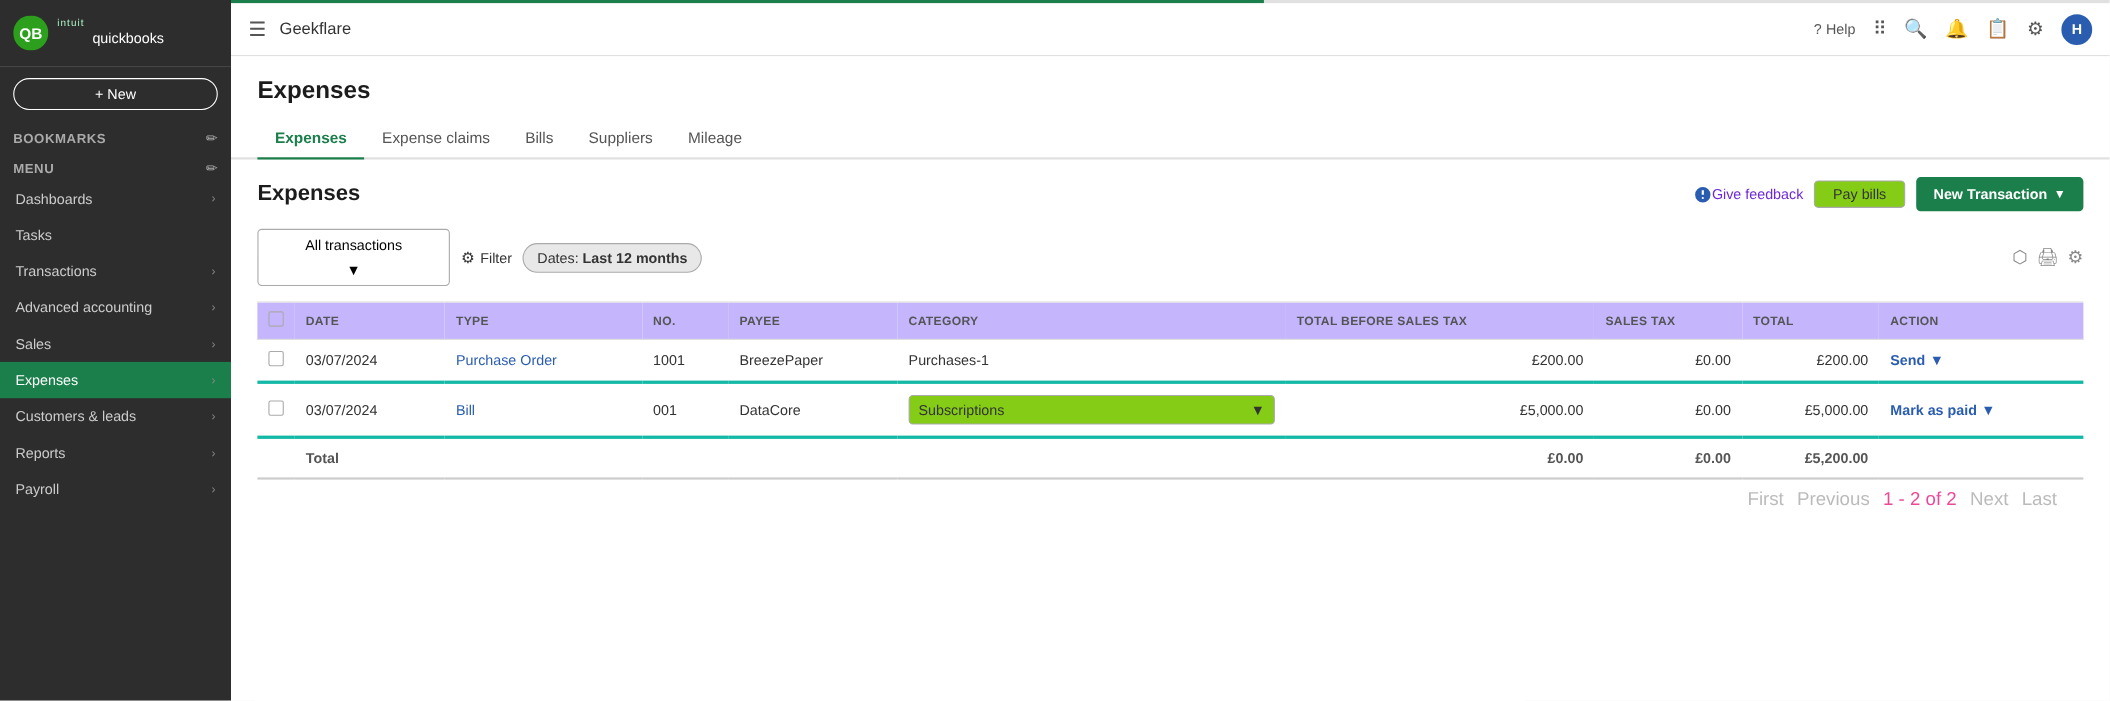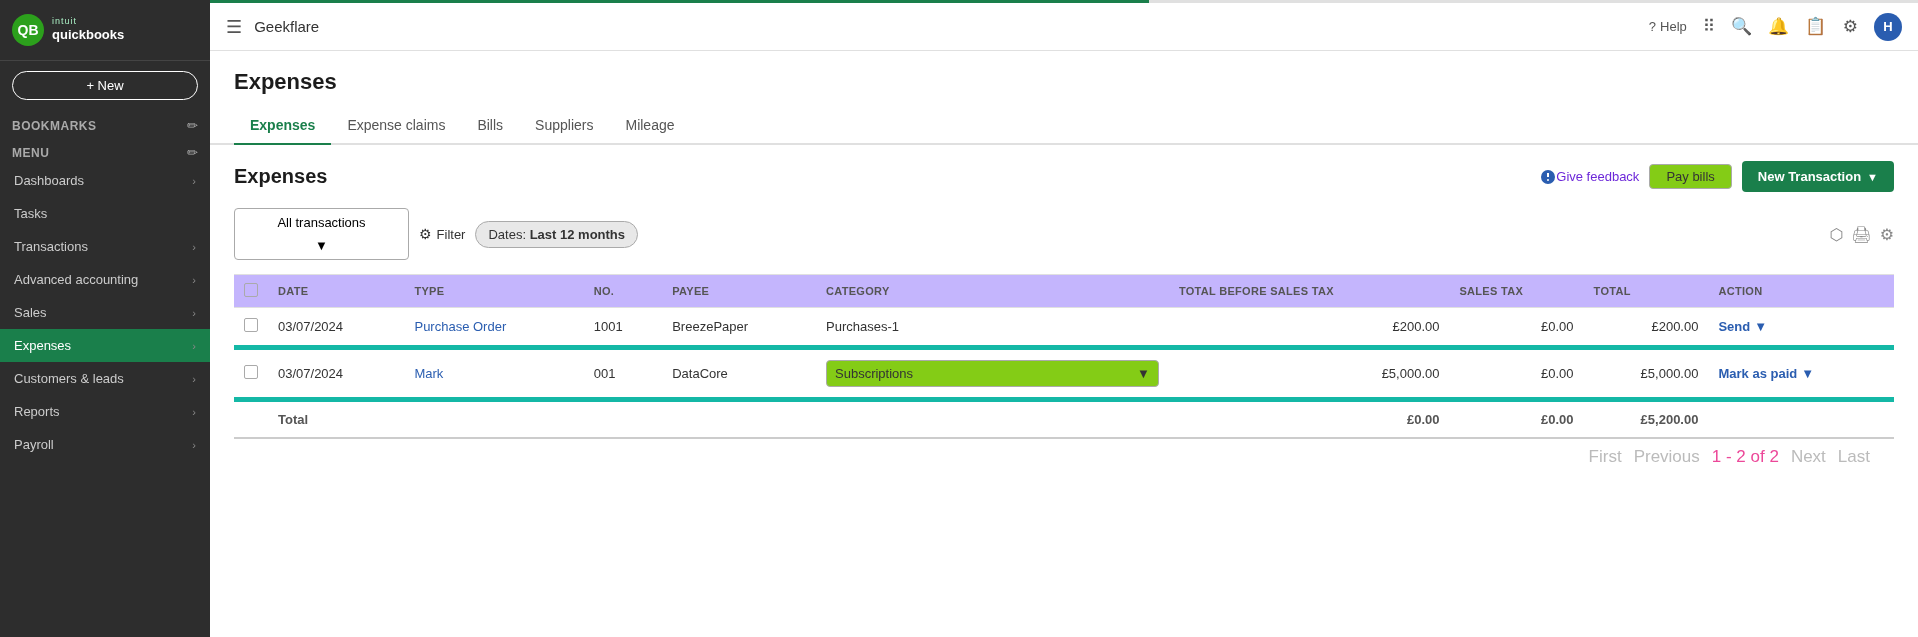--- a/index.html
+++ b/index.html
@@ -56,21 +56,21 @@
     .filter-btn { display: flex; align-items: center; gap: 5px; border: none; background: none; font-size: 13px; color: #333; cursor: pointer; }
     .filter-icon { font-size: 14px; }
     .date-chip { background: #e8e8e8; border: 1.5px solid #aaa; border-radius: 16px; padding: 5px 12px; font-size: 13px; color: #333; cursor: pointer; }
     .date-chip-bold { font-weight: 700; }
     .table-icons { margin-left: auto; display: flex; gap: 8px; color: #888; font-size: 16px; }
     .table-icon { cursor: pointer; }
 
     
     .expenses-table { width: 100%; border-collapse: collapse; font-size: 13px; }
     .expenses-table th { text-align: left; padding: 8px 10px; background: #c4b5fd; color: #555; font-size: 11px; font-weight: 700; text-transform: uppercase; letter-spacing: 0.3px; border-top: 1px solid #e0e0e0; border-bottom: 1px solid #e0e0e0; }
-    .expenses-table td { padding: 10px 10px; border-bottom: 5px solid #14b8a6; color: #333; vertical-align: middle; }
+    .expenses-table td { padding: 10px 10px; border-bottom: 3px solid #14b8a6; color: #333; vertical-align: middle; }
     .th-check, .td-check { width: 32px; text-align: center; }
     .th-num-right, .td-num-right { text-align: right; }
     .action-send { color: #2a5db0; font-weight: 600; cursor: pointer; display: flex; align-items: center; gap: 4px; }
     .action-mark { color: #2a5db0; font-weight: 600; cursor: pointer; display: flex; align-items: center; gap: 4px; white-space: nowrap; }
     .category-select { border: 1.5px solid #aaa; background: #84cc16; padding: 5px 8px; border-radius: 4px; font-size: 13px; display: flex; align-items: center; justify-content: space-between; gap: 6px; min-width: 200px; cursor: pointer; }
     .total-row td { font-weight: 600; color: #555; border-top: 1px solid #ccc; border-bottom: 2px solid #ccc; }
     .pagination { display: flex; justify-content: flex-end; align-items: center; gap: 12px; padding: 8px 24px 4px; font-size: 17px; color: #555; }
     .page-btn { cursor: pointer; color: #555; }
     .page-btn.disabled { color: #bbb; cursor: default; }
     .page-info { font-weight: 400; color: #ec4899; }
@@ -86,21 +86,21 @@
 <body>
 
 <div class="sidebar">
   <div class="sidebar-logo">
     <svg class="sidebar-logo-icon" viewBox="0 0 32 32" xmlns="http://www.w3.org/2000/svg">
       <circle cx="16" cy="16" r="16" fill="#2ca01c"></circle>
       <text x="16" y="21" text-anchor="middle" font-size="14" fill="white" font-weight="bold" font-family="sans-serif">QB</text>
     </svg>
     <div style="font-size:11px;color:#fff;line-height:1.3;">
       <div style="font-size:9px;color:#aaf0c4;letter-spacing:1px;">intuit</div>
-      <div style="font-weight:700;font-size:13px;">quickbooks</div>
+      <div style="font-weight:400;font-size:13px;margin-left:32px;">quickbooks</div>
     </div>
   </div>
 
   <button class="sidebar-new-btn">+ New</button>
 
   <div class="sidebar-section">
     <span class="sidebar-section-label">BOOKMARKS</span>
     <span class="sidebar-edit-icon">✏</span>
   </div>
 
@@ -252,21 +252,21 @@
               <span class="action-send">
                 <span>Send</span>
                 <span>▼</span>
               </span>
             </td>
           </tr>
 
           <tr>
             <td class="td-check"><span class="cb"></span></td>
             <td>03/07/2024</td>
-            <td style="color:#2a5db0;cursor:pointer;">Mark</td>
+            <td style="color:#2a5db0;cursor:pointer;">Bill</td>
             <td>001</td>
             <td>DataCore</td>
             <td>
               <div class="category-select">
                 <span>Subscriptions</span>
                 <span>▼</span>
               </div>
             </td>
             <td class="td-num-right">£5,000.00</td>
             <td class="td-num-right">£0.00</td>

